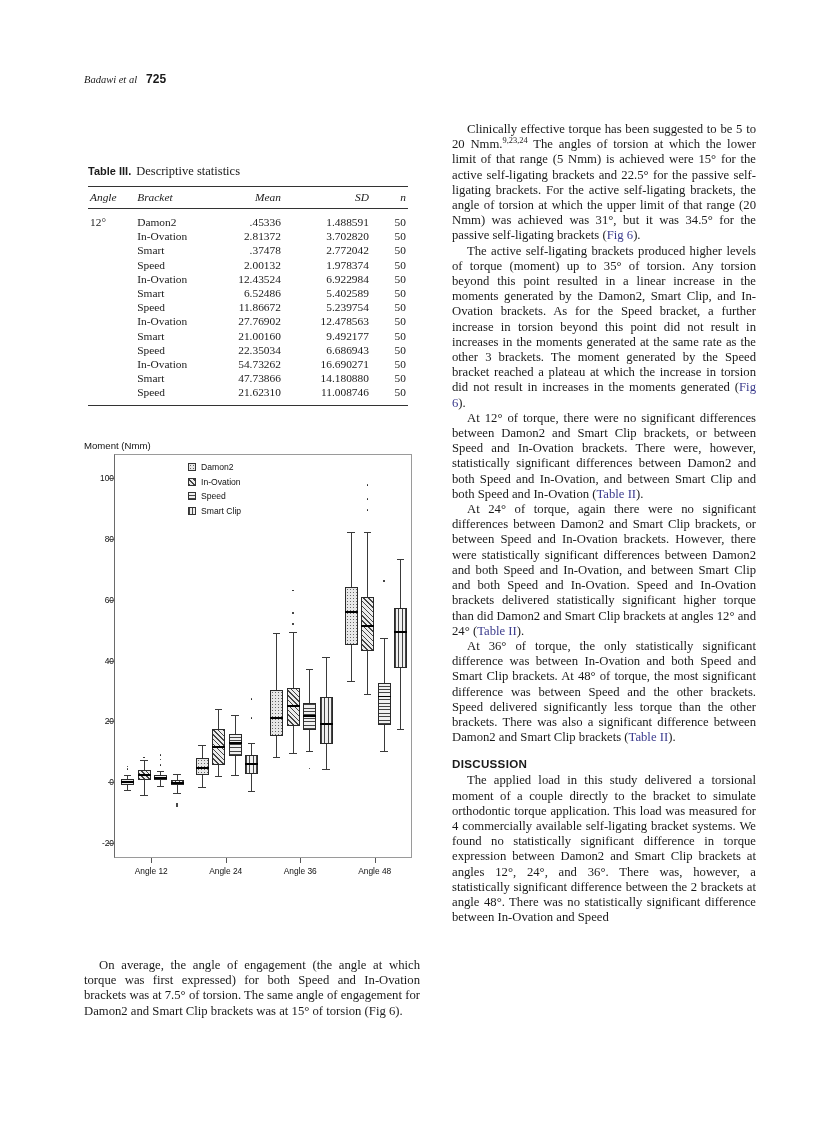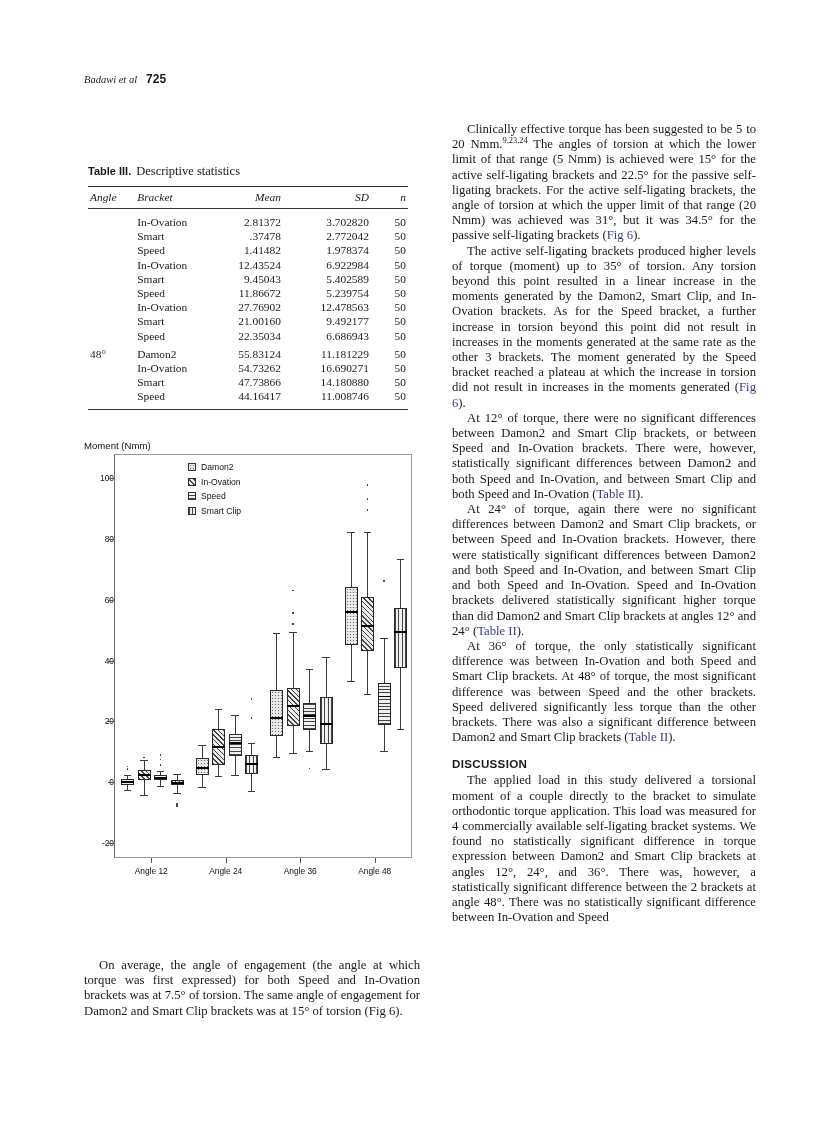--- a/index.html
+++ b/index.html
@@ -316,52 +316,59 @@
       <thead>
         <tr>
           <th class="c-angle">Angle</th>
           <th class="c-bracket">Bracket</th>
           <th class="c-mean">Mean</th>
           <th class="c-sd">SD</th>
           <th class="c-n">n</th>
         </tr>
       </thead>
       <tbody>
+          <tr class="first-of-group">
+            <td class="c-angle">12°</td>
+            <td class="c-bracket">Damon2</td>
+            <td class="c-mean">.45336</td>
+            <td class="c-sd">1.488591</td>
+            <td class="c-n">50</td>
+          </tr>
           <tr>
             <td class="c-angle"></td>
             <td class="c-bracket">In-Ovation</td>
             <td class="c-mean">2.81372</td>
             <td class="c-sd">3.702820</td>
             <td class="c-n">50</td>
           </tr>
           <tr>
             <td class="c-angle"></td>
             <td class="c-bracket">Smart</td>
             <td class="c-mean">.37478</td>
             <td class="c-sd">2.772042</td>
             <td class="c-n">50</td>
           </tr>
           <tr>
             <td class="c-angle"></td>
             <td class="c-bracket">Speed</td>
-            <td class="c-mean">1.41482</td>
+            <td class="c-mean">2.00132</td>
             <td class="c-sd">1.978374</td>
             <td class="c-n">50</td>
           </tr>
           <tr>
             <td class="c-angle"></td>
             <td class="c-bracket">In-Ovation</td>
             <td class="c-mean">12.43524</td>
             <td class="c-sd">6.922984</td>
             <td class="c-n">50</td>
           </tr>
           <tr>
             <td class="c-angle"></td>
             <td class="c-bracket">Smart</td>
-            <td class="c-mean">9.45043</td>
+            <td class="c-mean">6.52486</td>
             <td class="c-sd">5.402589</td>
             <td class="c-n">50</td>
           </tr>
           <tr>
             <td class="c-angle"></td>
             <td class="c-bracket">Speed</td>
             <td class="c-mean">11.86672</td>
             <td class="c-sd">5.239754</td>
             <td class="c-n">50</td>
           </tr>
@@ -379,45 +386,38 @@
             <td class="c-sd">9.492177</td>
             <td class="c-n">50</td>
           </tr>
           <tr>
             <td class="c-angle"></td>
             <td class="c-bracket">Speed</td>
             <td class="c-mean">22.35034</td>
             <td class="c-sd">6.686943</td>
             <td class="c-n">50</td>
           </tr>
-          <tr class="first-of-group">
-            <td class="c-angle">48°</td>
-            <td class="c-bracket">Damon2</td>
-            <td class="c-mean">55.83124</td>
-            <td class="c-sd">11.181229</td>
-            <td class="c-n">50</td>
-          </tr>
           <tr>
             <td class="c-angle"></td>
             <td class="c-bracket">In-Ovation</td>
             <td class="c-mean">54.73262</td>
             <td class="c-sd">16.690271</td>
             <td class="c-n">50</td>
           </tr>
           <tr>
             <td class="c-angle"></td>
             <td class="c-bracket">Smart</td>
             <td class="c-mean">47.73866</td>
             <td class="c-sd">14.180880</td>
             <td class="c-n">50</td>
           </tr>
           <tr>
             <td class="c-angle"></td>
             <td class="c-bracket">Speed</td>
-            <td class="c-mean">44.16417</td>
+            <td class="c-mean">21.62310</td>
             <td class="c-sd">11.008746</td>
             <td class="c-n">50</td>
           </tr>
         </tbody>
     </table>
     <div class="table-bottom-rule"></div>
   </div>
 
   <div class="figure-wrap">
     <div class="chart-box">

